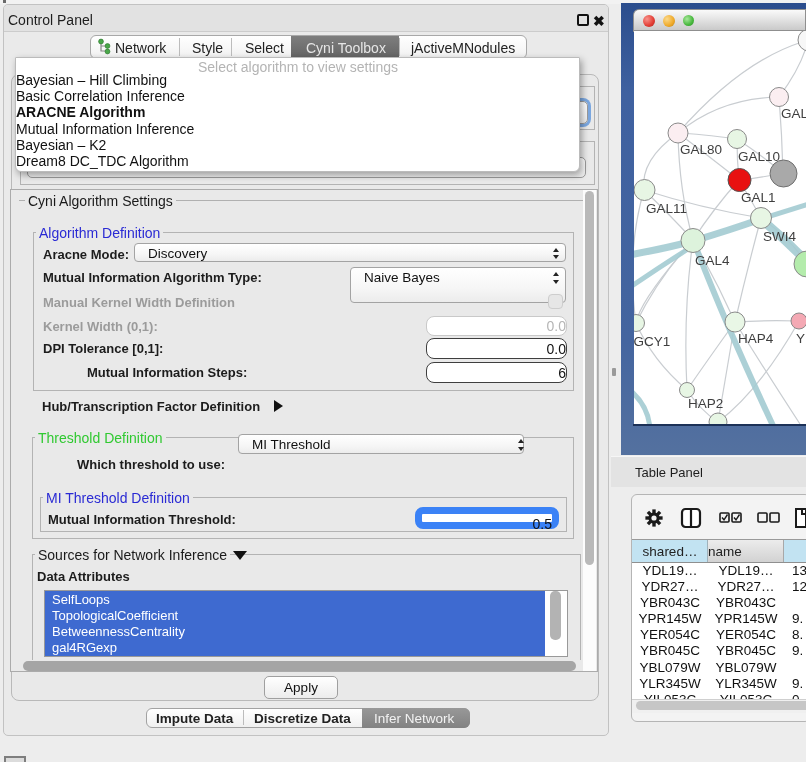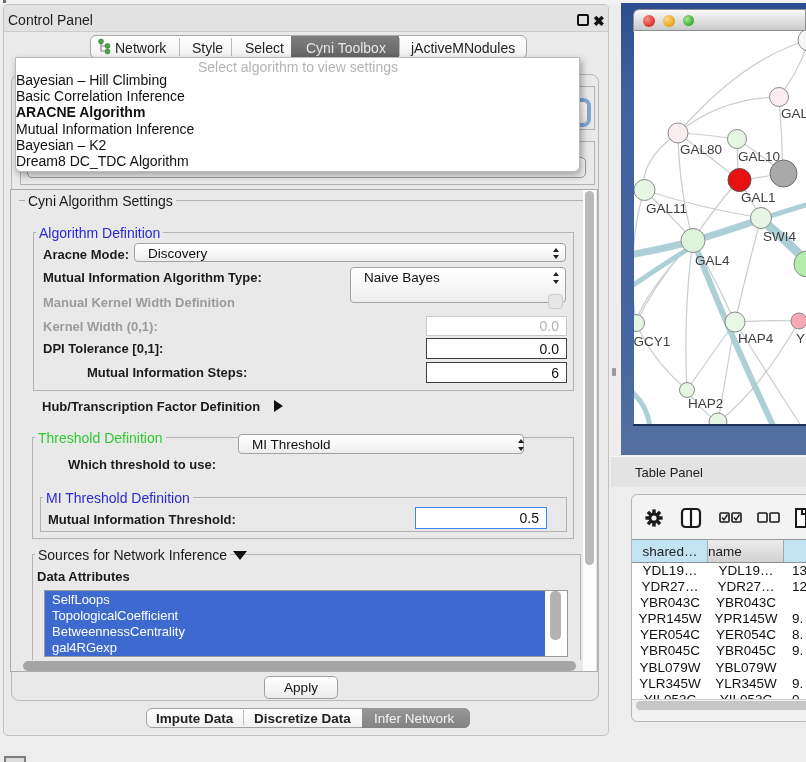--- a/index.html
+++ b/index.html
@@ -2,21 +2,21 @@
 <html><head>
 <meta charset="utf-8">
 <style>
   html,body{margin:0;padding:0;}
   body{width:806px;height:762px;position:relative;overflow:hidden;
        background:#ededed;font-family:"Liberation Sans",sans-serif;}
   .a{position:absolute;}
   .lb{position:absolute;font:bold 13px "Liberation Sans",sans-serif;color:#1c1c1c;white-space:nowrap;}
   .gy{color:#9b9b9b;}
   .fld{position:absolute;background:#fff;font:14px "Liberation Sans",sans-serif;
-       color:#111;text-align:right;padding-right:7px;box-sizing:border-box;line-height:19px;}
+       color:#111;text-align:right;box-sizing:border-box;line-height:19px;border-radius:8px;}
   .combo{position:absolute;background:linear-gradient(#ffffff,#f6f6f6 60%,#ececec);
        border:1px solid #a3a3a3;border-radius:4px;box-sizing:border-box;
        font:13.5px "Liberation Sans",sans-serif;color:#111;}
   .combo span.t{position:absolute;left:13px;top:2px;}
   .arr{position:absolute;width:10px;color:#222;}
   .arr i{position:absolute;left:0;width:0;height:0;border-left:3.5px solid transparent;border-right:3.5px solid transparent;}
   .arr .up{top:1px;border-bottom:4.5px solid #222;}
   .arr .dn{top:8.5px;border-top:4.5px solid #222;}
   .gbox{position:absolute;border:1px solid #b3b3b3;box-sizing:border-box;}
   .gtit{position:absolute;background:#e9e9e9;padding:0 3px;font:14px "Liberation Sans",sans-serif;white-space:nowrap;}
@@ -89,32 +89,32 @@
 <div class="lb" style="left:43px;top:341px;">DPI Tolerance [0,1]:</div>
 <div class="fld" style="left:426px;top:338px;width:141px;height:21px;border:1px solid #3f3f3f;line-height:20px;">0.0</div>
 <div class="lb" style="left:43px;top:365px;margin-left:44px;">Mutual Information Steps:</div>
 <div class="fld" style="left:426px;top:362px;width:141px;height:21px;border:1px solid #3f3f3f;line-height:20px;">6</div>
 
 <div class="lb" style="left:42px;top:399px;">Hub/Transcription Factor Definition</div>
 <div class="a" style="left:274px;top:400px;width:0;height:0;border-top:6px solid transparent;border-bottom:6px solid transparent;border-left:9px solid #111;"></div>
 
 <div class="gbox" style="left:32px;top:437px;width:542px;height:102px;"></div>
 <div class="gtit" style="left:35px;top:430px;color:#30c931;">Threshold Definition</div>
-<div class="lb" style="left:68px;top:457px;">Which threshold to use:</div>
+<div class="lb" style="left:77px;top:457px;">Which threshold to use:</div>
 <div class="combo" style="left:238px;top:434px;width:286px;height:20px;">
     <span class="t">MI Threshold</span>
   <span class="arr" style="left:279px;top:3px;">
       <i class="up"></i>
       <i class="dn"></i>
     </span>
   </div>
 <div class="gbox" style="left:40px;top:497px;width:527px;height:35px;"></div>
 <div class="gtit" style="left:43px;top:490px;color:#2a2ad4;">MI Threshold Definition</div>
 <div class="lb" style="left:48px;top:512px;">Mutual Information Threshold:</div>
-<div class="fld" style="left:415px;top:507px;width:132px;height:22px;border:1px solid #3b82f6;line-height:21px;">0.5</div>
+<div class="fld" style="left:415px;top:507px;width:144px;height:22px;border:7px solid #3b82f6;line-height:21px;">0.5</div>
 
 <div class="a" style="left:32px;top:554px;width:549px;height:106px;border:1px solid #b3b3b3;border-bottom:none;box-sizing:border-box;"></div>
 <div class="gtit" style="left:35px;top:547px;color:#1a1a1a;">Sources for Network Inference</div>
 <div class="a" style="left:233px;top:551px;width:0;height:0;border-left:7px solid transparent;border-right:7px solid transparent;border-top:9px solid #111;"></div>
 <div class="lb" style="left:37px;top:568.5px;">Data Attributes</div>
 
 <div class="a" style="left:44px;top:590px;width:524px;height:67px;background:#ffffff;border:1px solid #999;box-sizing:border-box;"></div>
 <div class="a" style="left:45px;top:591px;width:500px;height:65px;background:#3e6ad0;"></div>
 <div class="a" style="left:52px;top:591.5px;font:13px 'Liberation Sans',sans-serif;color:#fff;line-height:16.3px;">SelfLoops<br>TopologicalCoefficient<br>BetweennessCentrality<br>gal4RGexp</div>
 <div class="a" style="left:550px;top:591px;width:11px;height:49px;background:#b3b3b3;border-radius:5px;"></div>

